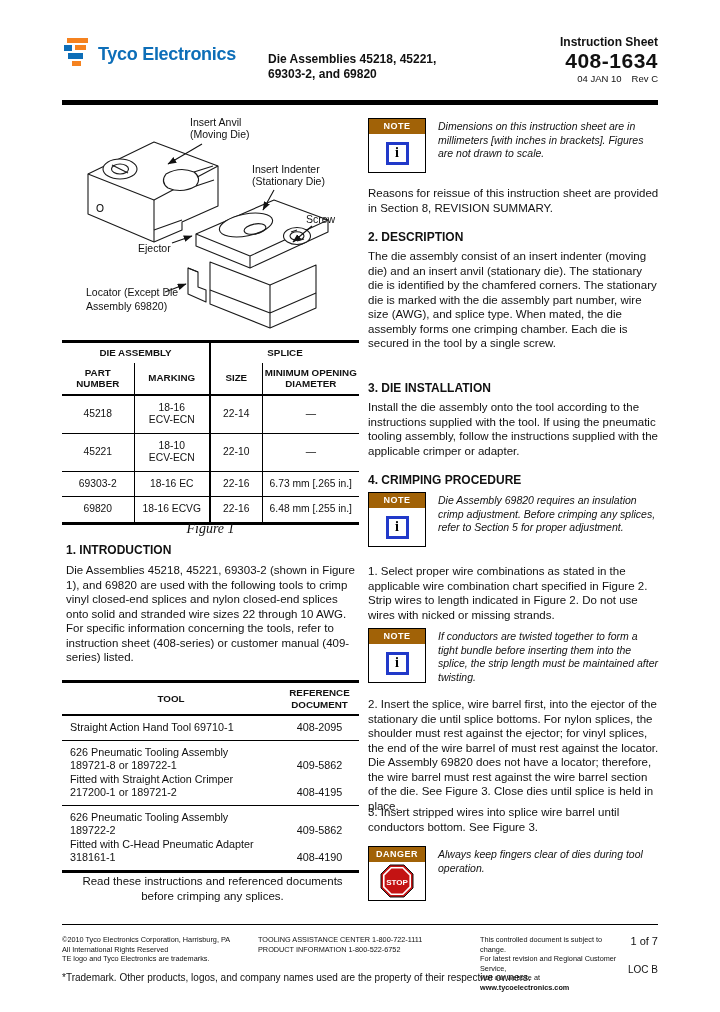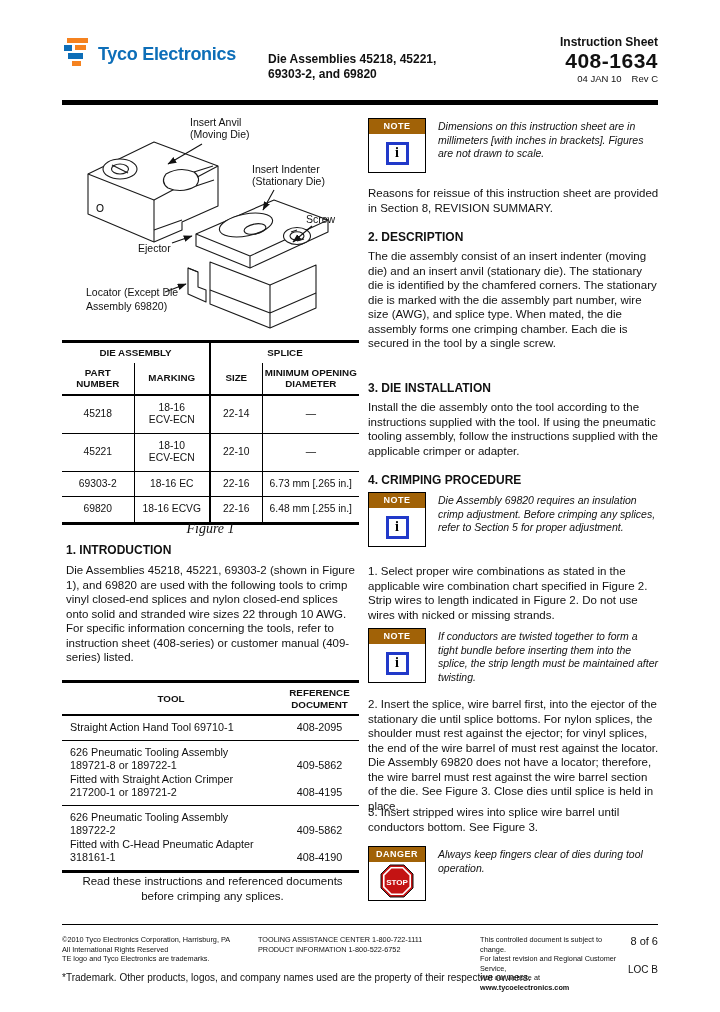--- a/index.html
+++ b/index.html
@@ -337,20 +337,20 @@
     <div class="fc-center">
       <span class="foot-line">TOOLING ASSISTANCE CENTER 1-800-722-1111</span>
       <span class="foot-line">PRODUCT INFORMATION 1-800-522-6752</span>
     </div>
     <div class="fc-right">
       <span class="foot-line">This controlled document is subject to change.</span>
       <span class="foot-line">For latest revision and Regional Customer Service,</span>
       <span class="foot-line"><span>visit our website at </span><span class="urlbold">www.tycoelectronics.com</span></span>
     </div>
     <div class="fc-page">
-      <div class="pageno">8 of 6</div>
+      <div class="pageno">1 of 7</div>
       <div class="loc">LOC B</div>
     </div>
   </div>
 
   <div class="abs trademark">*Trademark. Other products, logos, and company names used are the property of their respective owners.</div>
 
 </div>
 
 </body></html>

